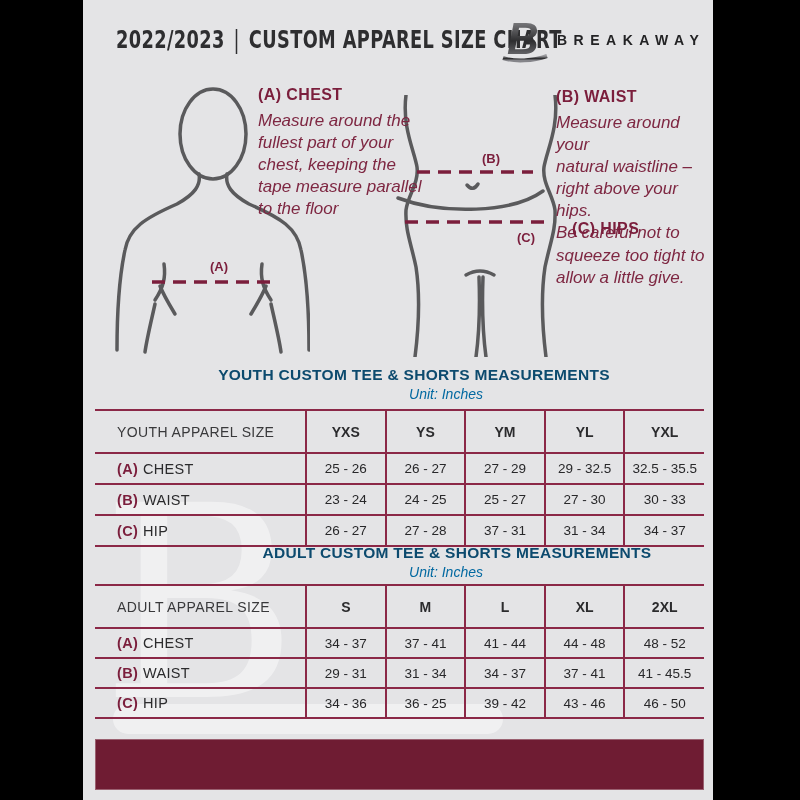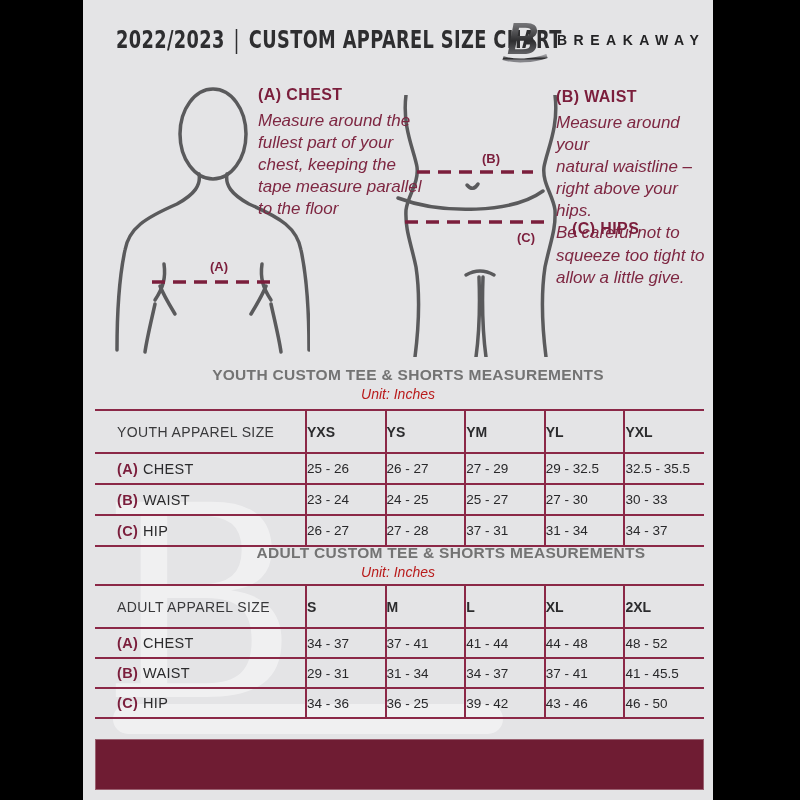--- a/index.html
+++ b/index.html
@@ -26,35 +26,35 @@
   
   .guide-heading{
     font-size:16px;font-weight:bold;color:#7B1E3C;letter-spacing:0.4px;
   }
   .guide-desc{
     font-size:17px;font-style:italic;color:#7E2742;line-height:1.3;
     white-space:pre-line;
   }
   
   .section-title{
-    position:absolute;left:10px;width:630px;text-align:center;
-    font-size:15.5px;font-weight:bold;color:#737373;letter-spacing:0.3px;
+    position:absolute;left:16px;width:630px;text-align:center;
+    font-size:15.5px;font-weight:bold;color:#0c4a6e;letter-spacing:0.3px;
   }
   .section-unit{
     position:absolute;left:0;width:630px;text-align:center;
-    font-size:14px;font-style:italic;color:#b91c1c;
+    font-size:14px;font-style:italic;color:#0369a1;padding-left:48px;
   }
   
   table.size-table{
     position:absolute;left:12px;width:609px;
     border-collapse:collapse;table-layout:fixed;background:transparent;
   }
   .size-table td{
     border-top:2px solid #8B2847;
-    vertical-align:middle;
+    text-align:center;vertical-align:middle;
     font-size:13.5px;color:#28282A;padding:0;
   }
   .size-table td + td{border-left:2px solid #8B2847;}
   .size-table tr.last td{border-bottom:2px solid #8B2847;}
   .size-table tr.hdr{height:43px;}
   .size-table tr.row{height:31px;}
   .size-table tr.row-a{height:30px;}
   .size-table td.lbl{
     text-align:left;padding-left:22px;font-size:14.5px;color:#2B2B2D;letter-spacing:0.3px;
   }

